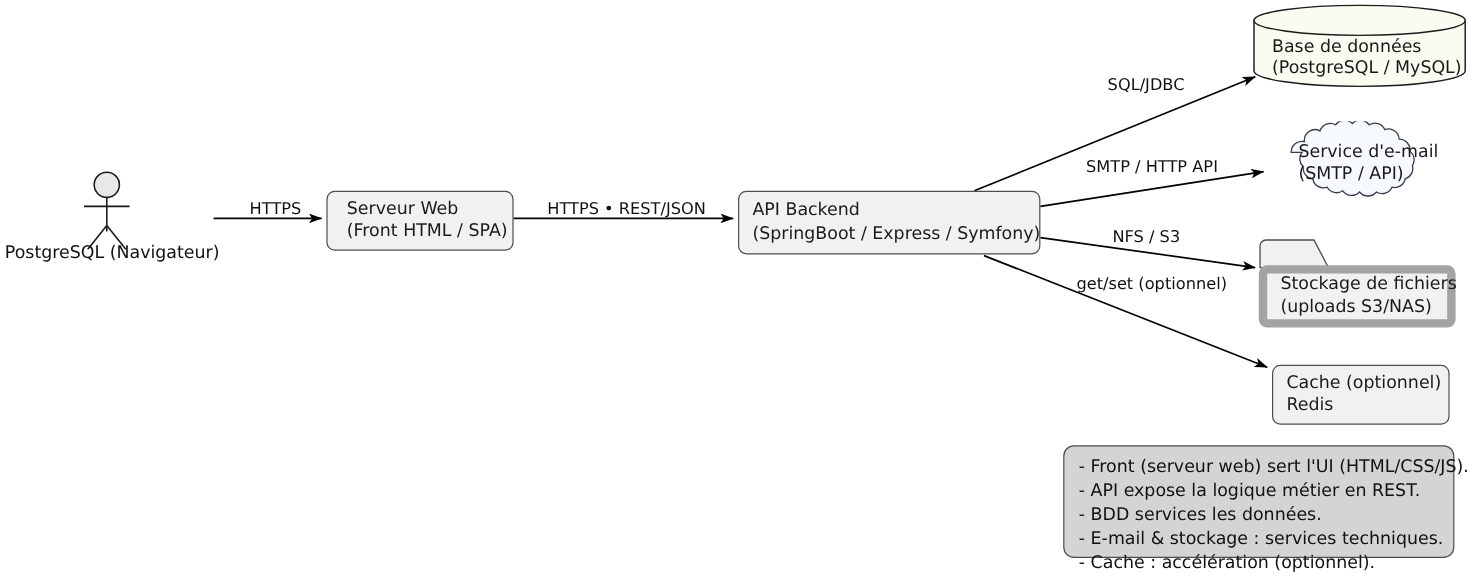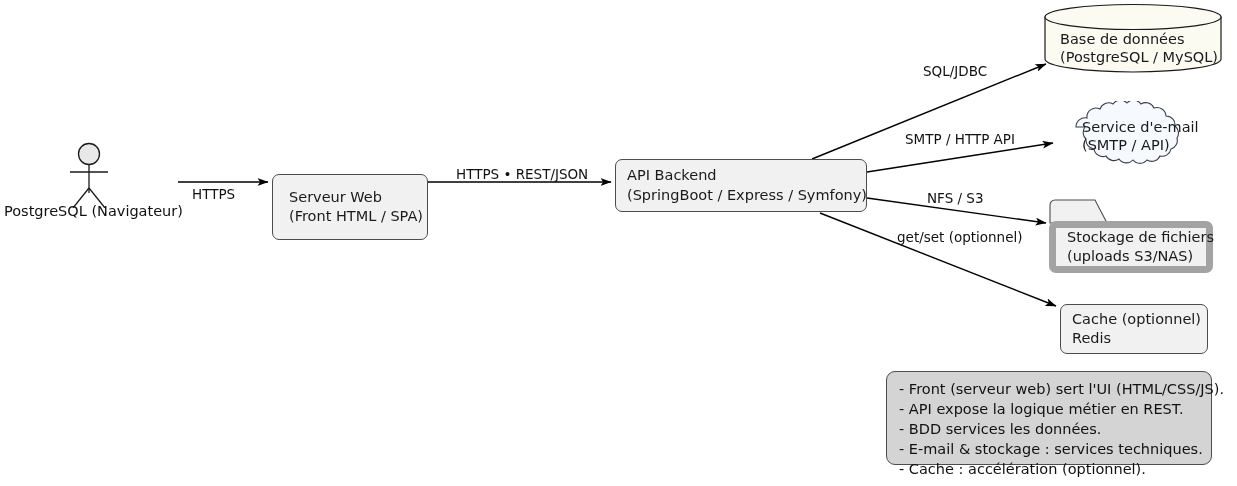--- a/index.html
+++ b/index.html
@@ -153,21 +153,21 @@
     <svg width="62" height="70">
       <circle cx="31" cy="16" r="10.5" fill="#e8e8e8" stroke="#1a1a1a" stroke-width="1.3"></circle>
       <line x1="31" y1="27" x2="31" y2="55" stroke="#1a1a1a" stroke-width="1.3"></line>
       <line x1="12" y1="34" x2="50" y2="34" stroke="#1a1a1a" stroke-width="1.3"></line>
       <line x1="31" y1="50" x2="15" y2="70" stroke="#1a1a1a" stroke-width="1.3"></line>
       <line x1="31" y1="50" x2="47" y2="70" stroke="#1a1a1a" stroke-width="1.3"></line>
     </svg>
   </div>
   <div class="actor-label" style="left:4px; top:203px;">PostgreSQL (Navigateur)</div>
 
-  <div class="node rect-node" style="left:272px; top:174px; width:156px; height:66px;padding-left:16px;">
+  <div class="node rect-node" style="left:272px; top:159px; width:156px; height:50px;padding-left:16px;">
     <span class="ln">Serveur Web</span>
     <span class="ln">(Front HTML / SPA)</span>
   </div>
 
   <div class="node rect-node" style="left:615px; top:159px; width:252px; height:53px;">
     <span class="ln">API Backend</span>
     <span class="ln">(SpringBoot / Express / Symfony)</span>
   </div>
 
   <div class="node db-node" style="left:1043px; top:3px; width:180px; height:70px;">
@@ -214,21 +214,21 @@
   <div class="folder-body" style="left:1049px; top:221px; width:164px; height:52px;">
     <span class="ln">Stockage de fichiers</span>
     <span class="ln">(uploads S3/NAS)</span>
   </div>
 
   <div class="node rect-node" style="left:1060px; top:304px; width:148px; height:50px;">
     <span class="ln">Cache (optionnel)</span>
     <span class="ln">Redis</span>
   </div>
 
-  <div class="edge-label" style="left:192px; top:166px;margin-top:20px;">HTTPS</div>
+  <div class="edge-label" style="left:208px; top:166px;">HTTPS</div>
 
   <div class="edge-label" style="left:456px; top:166px;">HTTPS • REST/JSON</div>
 
   <div class="edge-label" style="left:923px; top:63px;">SQL/JDBC</div>
 
   <div class="edge-label" style="left:905px; top:131px;">SMTP / HTTP API</div>
 
   <div class="edge-label" style="left:927px; top:190px;">NFS / S3</div>
 
   <div class="edge-label" style="left:897px; top:229px;">get/set (optionnel)</div>

